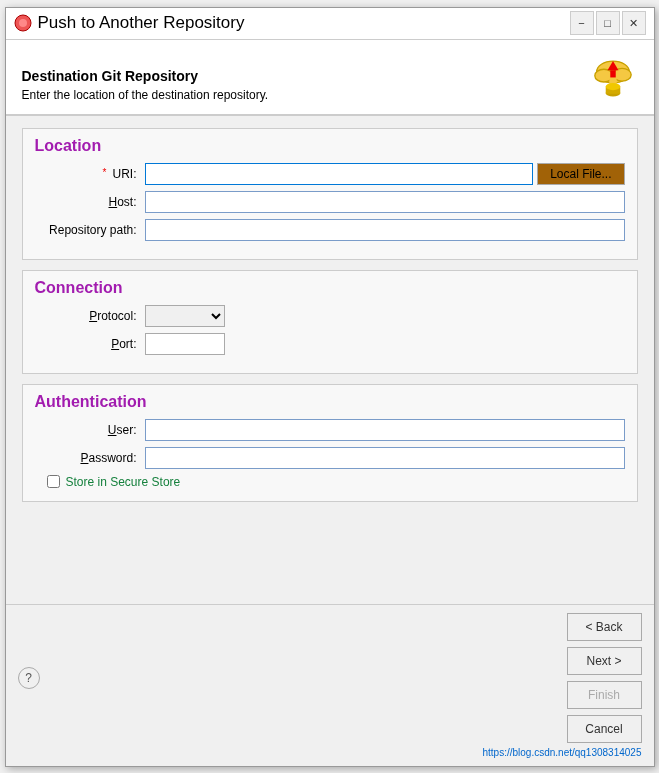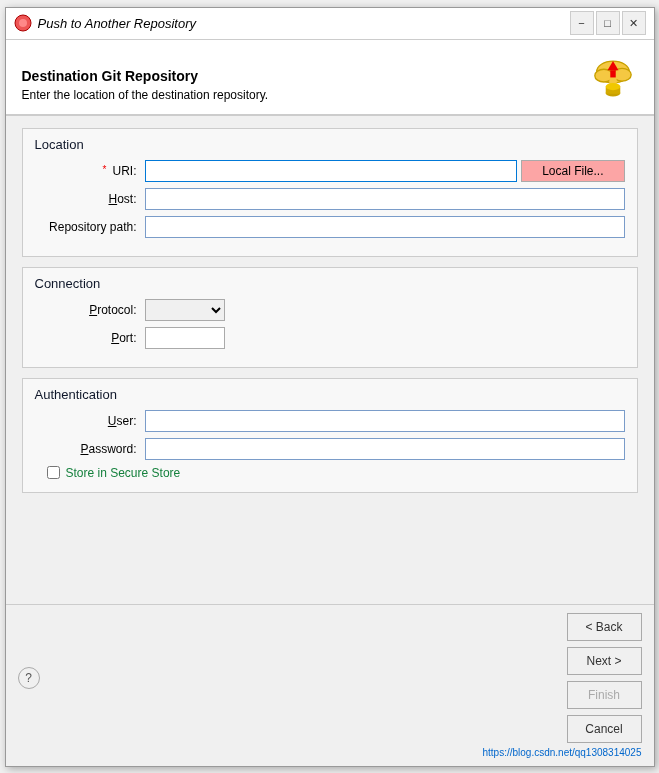--- a/index.html
+++ b/index.html
@@ -32,24 +32,23 @@
       flex-shrink: 0;
     }
     .title-bar-icon {
       width: 18px;
       height: 18px;
       margin-right: 6px;
       flex-shrink: 0;
     }
     .title-bar-title {
       flex: 1;
-      font-size: 13px;
+      font-size: 17px;
       font-weight: normal;
       color: #000;
-      font-style: italic;
     }
     .title-bar-controls {
       display: flex;
       gap: 2px;
     }
     .title-bar-btn {
       width: 24px;
       height: 24px;
       background: #f0f0f0;
       border: 1px solid #ccc;
@@ -94,23 +93,23 @@
       overflow-y: auto;
     }
 
     .section-box {
       border: 1px solid #ccc;
       background: #f8f8f8;
       margin-bottom: 10px;
       padding: 8px 12px 12px 12px;
     }
     .section-label {
-      font-size: 13px;
-      font-weight: normal;
-      color: #0f172a;
+      font-size: 16px;
+      font-weight: bold;
+      color: #a21caf;
       margin-bottom: 8px;
     }
 
     .form-row {
       display: flex;
       align-items: center;
       margin-bottom: 6px;
     }
     .form-label {
       width: 110px;
@@ -155,22 +154,22 @@
       color: #e00;
       font-size: 10px;
     }
     .uri-input-wrap {
       flex: 1;
       display: flex;
       gap: 4px;
     }
     .btn-local-file {
       height: 22px;
-      padding: 0 20px;
-      background: #fca5a5;
+      padding: 0 12px;
+      background: #a16207;
       border: 1px solid #aaa;
       font-size: 12px;
       cursor: pointer;
       white-space: nowrap;
       flex-shrink: 0;
     }
     .protocol-select {
       height: 22px;
       border: 1px solid #aaa;
       background: #f0f0f0;

